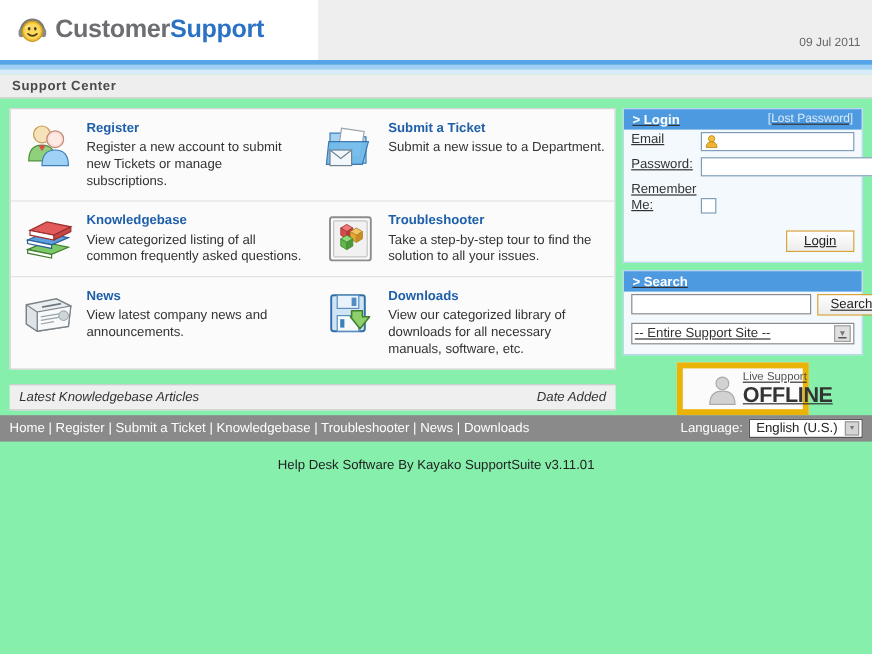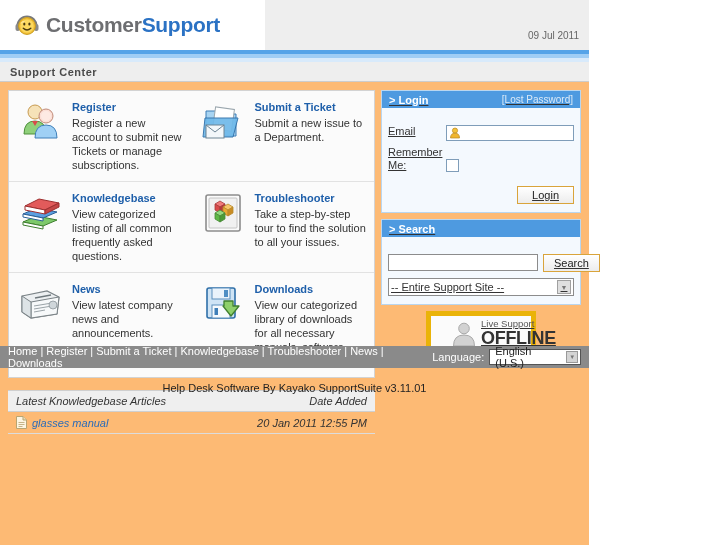--- a/index.html
+++ b/index.html
@@ -5,21 +5,21 @@
   * { box-sizing: border-box; }
   html, body {
     margin: 0; padding: 0;
     width: 727px; height: 545px;
     background: #ffffff;
     font-family: "Liberation Sans", sans-serif;
     font-size: 11px;
     color: #333;
     overflow: hidden;
   }
-  #page { position: relative; width: 589px; height: 545px; background:#fdba74; }
+  #page { position: relative; width: 727px; height: 545px; background:#86efac; }
 
   
   .hdr-wrap { position:relative; height:50px; background:#eeeeee; }
   .logo-box {
     position:absolute; left:0; top:0; width:265px; height:50px;
     background:#ffffff; display:flex; align-items:center; padding-left:14px;
   }
   .logo-face { width:26px; height:26px; position:relative; margin-right:6px; flex:0 0 auto; }
   .logo-text { font-size:21px; font-weight:bold; letter-spacing:-0.3px; white-space:nowrap;}
   .logo-text .c1 { color:#6d6e71; }
@@ -70,21 +70,21 @@
   .doc-ico { display:inline-block; width:11px; height:13px; vertical-align:-2px; margin-right:5px; position:relative; }
 
   
   .panel { border:1px solid #b9d6ef; background:#f4f9fe; margin-bottom:6px; }
   .panel-hd {
     background:#4e9ae0; color:#ffffff; font-weight:bold; font-size:11px;
     padding:3px 7px; display:flex; justify-content:space-between; align-items:center;
     height:17px;
   }
   .panel-hd .lost { color:#dbeaf8; font-weight:normal; font-size:10px; cursor:pointer; }
-  .panel-bd { padding:17px 6px 8px 6px; }
+  .panel-bd { padding:2px 6px 8px 6px; }
   .frm-row { display:flex; margin-bottom:5px; align-items:flex-start; }
   .frm-lbl { width:58px; font-size:11px; color:#333; line-height:13px; flex:0 0 58px; }
   .frm-inp {
     flex:1; height:16px; border:1px solid #7f9db9; background:#ffffff;
     font-size:11px; padding:0 2px;
   }
   .inp-wrap { flex:1; position:relative; }
   .inp-usr {
     position:absolute; left:3px; top:2px; width:12px; height:12px;
   }
@@ -334,20 +334,24 @@
               <input class="frm-inp" style="width: 100%; padding-left: 18px;" value="" placeholder="">
               <span class="inp-usr">
                 <svg width="12" height="12" viewBox="0 0 12 12">
                   <circle cx="6" cy="3.6" r="2.6" fill="#f4c23a" stroke="#b8871f" stroke-width="0.7"></circle>
                   <path d="M1.5 11 Q1.5 6.2 6 6.2 Q10.5 6.2 10.5 11 Z" fill="#f0b52e" stroke="#b8871f" stroke-width="0.7"></path>
                 </svg>
               </span>
             </div>
           </div>
           <div class="frm-row">
+            <div class="frm-lbl">Password:</div>
+            <input class="frm-inp" type="password" value="" style="">
+          </div>
+          <div class="frm-row">
             <div class="frm-lbl">Remember Me:</div>
             <div style="flex:1;display:flex;align-items:flex-end;height:26px;">
               <span class="chk"></span>
             </div>
           </div>
           <div class="btn-row">
             <button class="btn">Login</button>
           </div>
         </div>
       </div>

